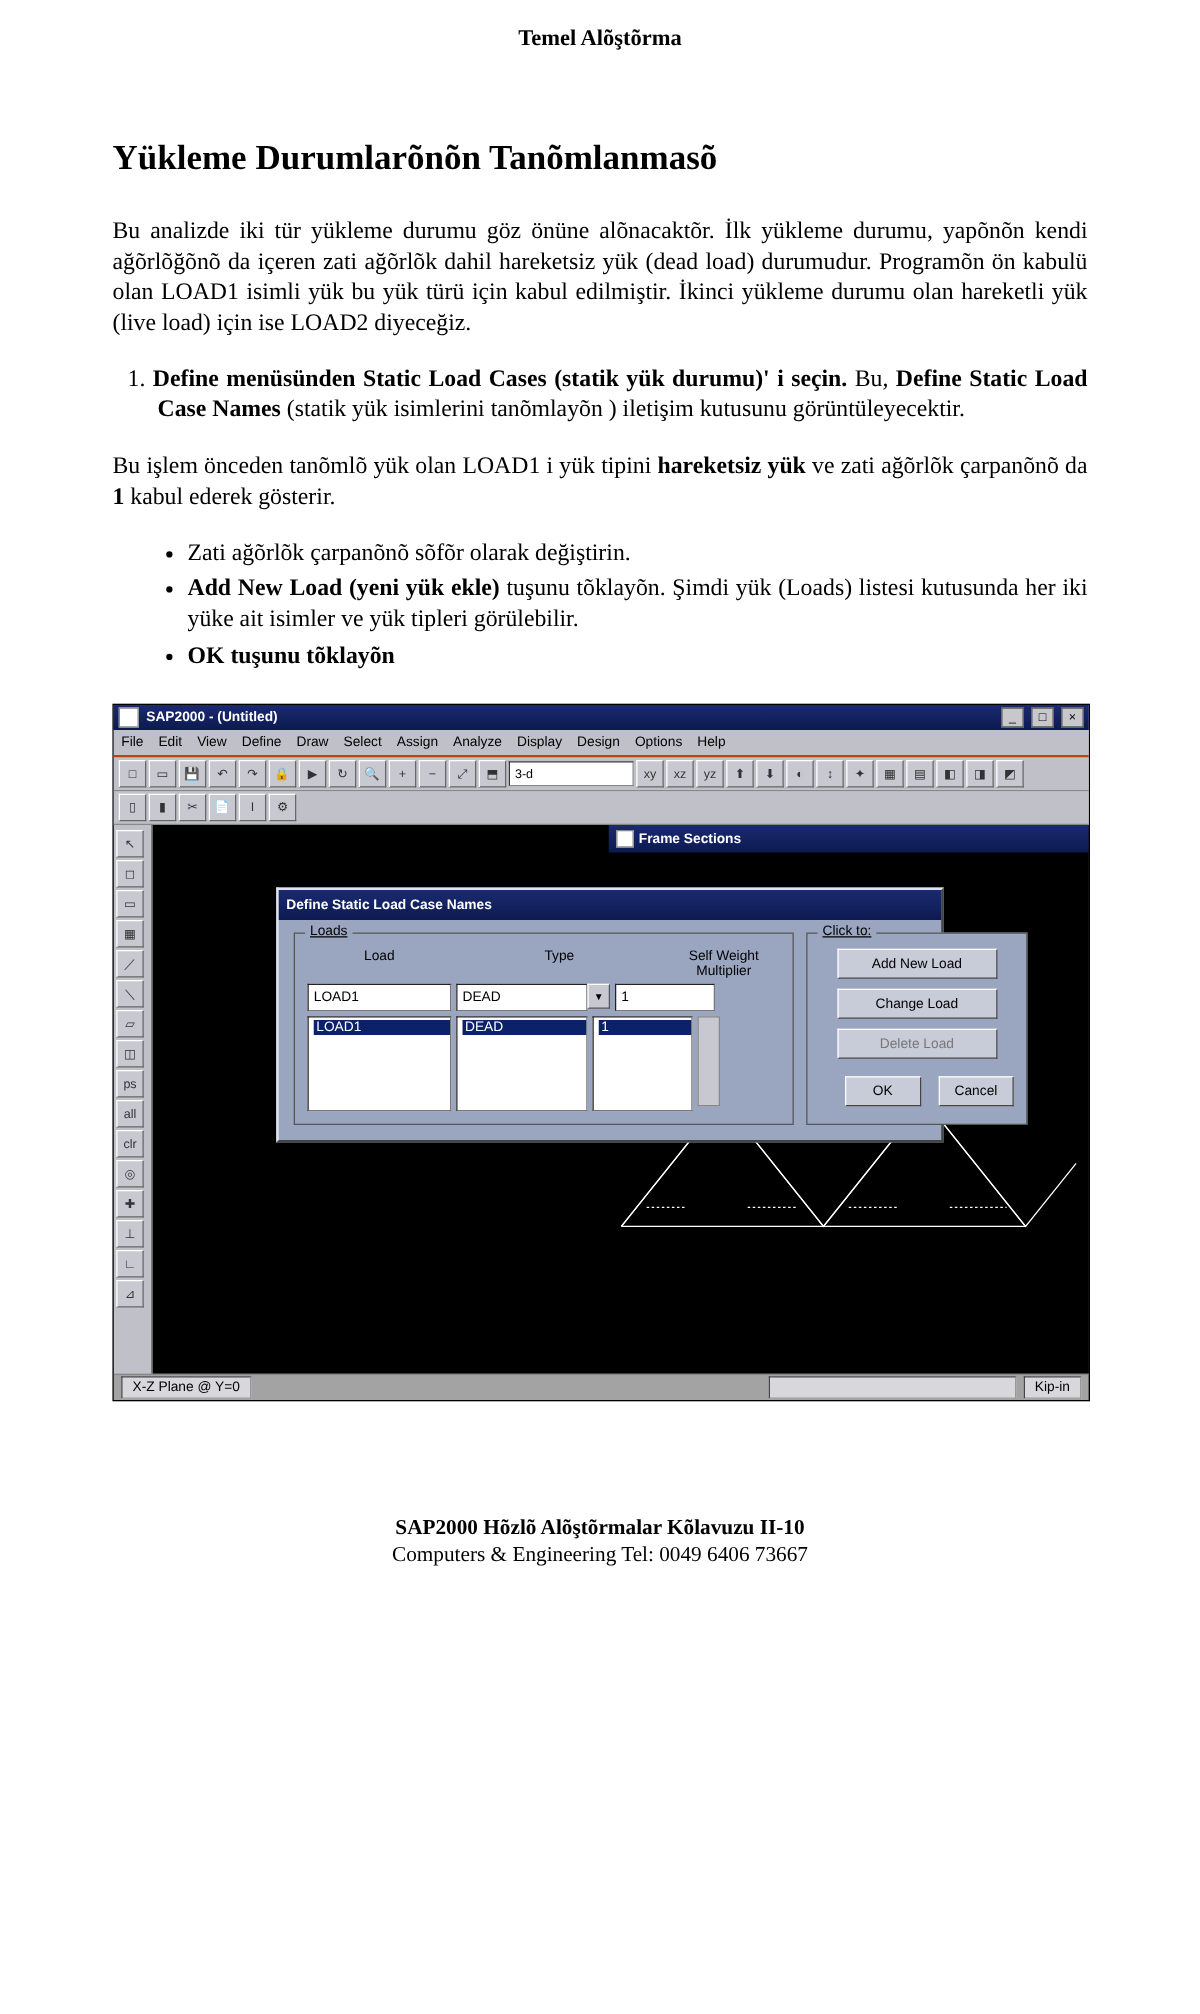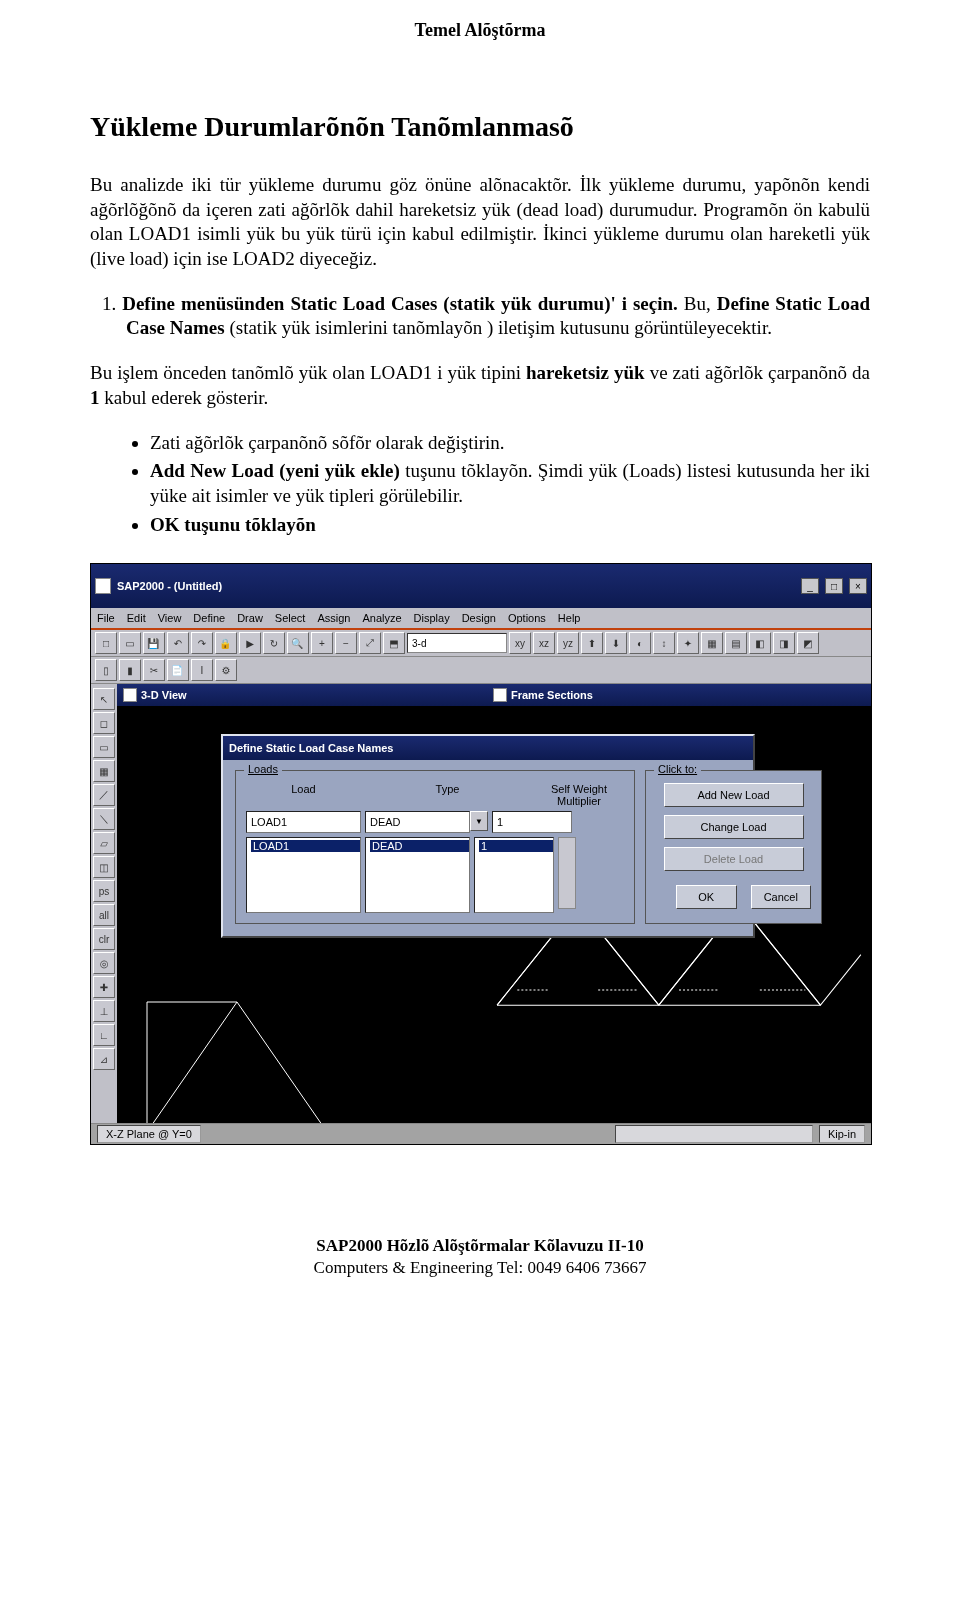--- a/index.html
+++ b/index.html
@@ -60,21 +60,21 @@
     color: #000;
     background: #b8b8c0;
     border: 1px solid #000;
   }
   .titlebar {
     height: 20px;
     background: linear-gradient(#1a2a70, #0d1a50);
     color: #fff;
     display: flex;
     align-items: center;
-    padding: 12px 4px;
+    padding: 0 4px;
     gap: 6px;
   }
   .titlebar .app-icon {
     width: 14px; height: 14px; background:#fff; border:1px solid #888;
   }
   .titlebar .title-text { flex:1; font-weight: bold; }
   .titlebar .winbtn {
     width: 16px; height: 14px; background:#c8c8cc; border:1px solid #555;
     display:flex; align-items:center; justify-content:center; font-size:10px; color:#000;
   }
@@ -193,21 +193,21 @@
     font-size:11px; padding:2px 4px;
   }
   .listbox.w1 { width:105px; }
   .listbox.w2 { width:95px; }
   .listbox.w3 { width:70px; }
   .listrow .scroll {
     width:16px; height:70px; background:#c8c8d0;
     border:1px solid #888;
   }
   .btn {
-    display:block; width:140px; height:24px; margin:0 auto 8px auto;
+    display:block; width:128px; height:24px; margin:0 auto 8px auto;
     background:#c8ccd8;
     border-top:1px solid #fff; border-left:1px solid #fff;
     border-right:1px solid #444; border-bottom:1px solid #444;
     font-size:11px;
   }
   .btn.disabled { color:#777; }
   .btnrow {
     display:flex; gap:14px; justify-content:space-between; margin-top:14px;padding-left:20px;
   }
   .btnrow .btn { width:80px; margin:0; }
@@ -329,32 +329,20 @@
         <div class="tbtn">ps</div>
         <div class="tbtn">all</div>
         <div class="tbtn">clr</div>
         <div class="tbtn">◎</div>
         <div class="tbtn">✚</div>
         <div class="tbtn">⊥</div>
         <div class="tbtn">∟</div>
         <div class="tbtn">⊿</div>
       </div>
 
-      <div class="view-pane view-left">
-        <div class="view-title">
-          <div class="vicon"></div>
-          <span>3-D View</span>
-        </div>
-        <svg class="truss-svg" viewBox="0 0 370 440">
-          <g stroke="#ffffff" stroke-width="1" fill="none">
-            <path d="M30,430 L120,300 L30,300 Z"></path>
-            <path d="M120,300 L210,430"></path>
-          </g>
-        </svg>
-      </div>
 
       <div class="view-pane view-right">
         <div class="view-title">
           <div class="vicon"></div>
           <span>Frame Sections</span>
         </div>
         <svg class="truss-svg" viewBox="0 0 380 440">
           <g stroke="#ffffff" stroke-width="1" fill="none">
             <path d="M10,300 L90,200 L170,300 L250,200 L330,300 L370,250"></path>
             <path d="M10,300 L170,300 L330,300"></path>

